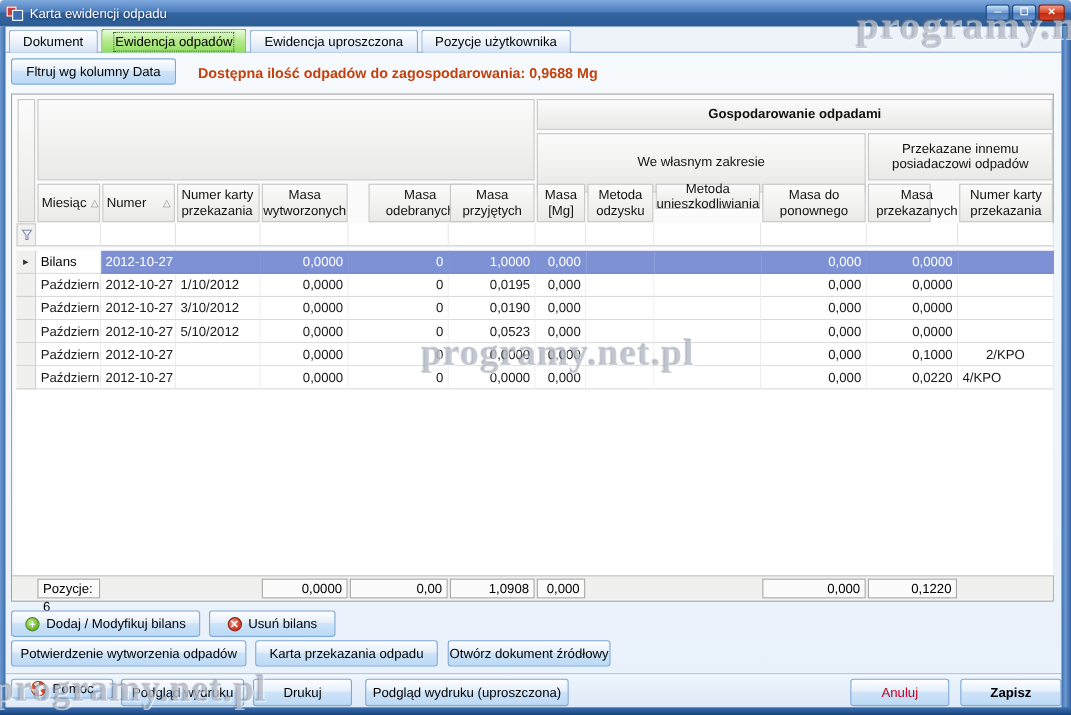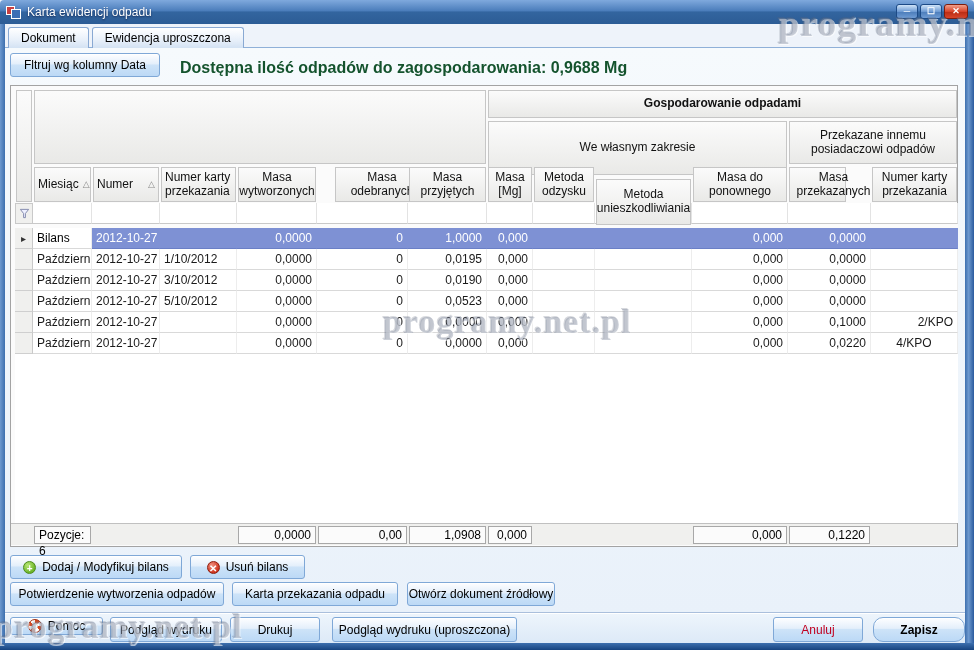--- a/index.html
+++ b/index.html
@@ -45,21 +45,21 @@
     background:linear-gradient(#f6fafd,#e9f1fa); border-top:1px solid #8fb0d8; }
 
   
   .btn {
     border:1px solid #7fa8d7; border-radius:3px; color:#000; font-size:12px;
     background:linear-gradient(#fefeff,#e4effb 45%,#cde3f8 50%,#bcd9f6);
     display:flex; align-items:center; justify-content:center; gap:6px;
     box-shadow:inset 0 1px 0 #fff;
   }
   .toolbar-filter { position:absolute; left:10px; top:53px; width:150px; height:24px; }
-  .toolbar-info { position:absolute; left:180px; top:59px; font-weight:bold; font-size:16px; color:#14532d; }
+  .toolbar-info { position:absolute; left:180px; top:59px; font-weight:bold; font-size:13px; color:#c2410c; }
 
   
   #grid { position:absolute; left:10px; top:85px; width:948px; height:462px;
     border:1px solid #a3a3a3; background:#fbfbfb; }
   .hdr-cell {
     position:absolute; background:linear-gradient(#fbfbfb,#e9e9e7);
     border:1px solid #c6c6c6; color:#111; display:flex; align-items:center;
     padding:0 3px; line-height:1.15; text-align:center;
   }
   .hdr-cell.h-left { justify-content:flex-start; text-align:left; }
@@ -89,21 +89,21 @@
   .icon-del  { background:radial-gradient(circle at 35% 30%, #f09080, #cf3520 70%); border:1px solid #8e1d0d; }
   .icon-help { width:14px; height:14px; border-radius:50%; background:
       conic-gradient(#e04a20 0 45deg,#fff 45deg 90deg,#e04a20 90deg 135deg,#fff 135deg 180deg,#e04a20 180deg 225deg,#fff 225deg 270deg,#e04a20 270deg 315deg,#fff 315deg 360deg);
     border:1px solid #9e2d10; position:relative; flex:0 0 auto; }
   .icon-help::after { content:""; position:absolute; inset:3px; border-radius:50%; background:#fff; border:1px solid #c9c9c9; }
 
   
   .bottombar { position:absolute; left:5px; top:612px; width:960px; height:32px;
     background:linear-gradient(#eef5fc,#dcE9f7); border-top:1px solid #aabfdc; box-shadow:inset 0 1px 0 #fff; }
   .cancel-btn { color:#c00020; }
-  .save-btn { font-weight:bold;border-radius:10px; }
+  .save-btn { font-weight:bold; }
 
   
   .watermark { position:absolute; font-family:"Liberation Serif", serif; font-weight:bold; font-size:34px;
     color:rgba(128,138,158,0.40); text-shadow:1px 1px 0 rgba(255,255,255,0.6), -1px -1px 0 rgba(90,100,120,0.25);
     pointer-events:none; z-index:50; white-space:nowrap; letter-spacing:1px; }
   .wm-top { left:778px; top:1px; font-size:38px; }
   .wm-mid { left:383px; top:303px; }
   .wm-bot { left:-6px; top:608px; }
 </style>
 </head>
@@ -123,22 +123,28 @@
     <div class="win-btn">☐</div>
     <div class="win-btn close">✕</div>
   </div>
 
   <div class="tabpage"></div>
 
   <div class="tabstrip">
     <div class="tab">
         <span class="tab-label">Dokument</span>
       </div>
+    <div class="tab active">
+        <span class="tab-label">Ewidencja odpadów</span>
+      </div>
     <div class="tab">
         <span class="tab-label">Ewidencja uproszczona</span>
+      </div>
+    <div class="tab">
+        <span class="tab-label">Pozycje użytkownika</span>
       </div>
   </div>
 
   <div class="btn toolbar-filter">Fltruj wg kolumny Data</div>
   <div class="toolbar-info">Dostępna ilość odpadów do zagospodarowania: 0,9688 Mg</div>
 
   <div id="grid">
       <div style="position: relative; height: 114px; margin: 3px 0px 0px;">
         <div class="hdr-cell h-center" style="left: 5px; top: 1px; width: 16px; height: 112px;"></div>
         <div class="hdr-cell h-center" style="left: 23px; top: 1px; width: 452px; height: 74px;"></div>
@@ -164,21 +170,21 @@
         </div>
         <div class="hdr-cell h-center" style="left: 398px; top: 78px; width: 77px; height: 35px;">
           <span>Masa przyjętych</span>
         </div>
         <div class="hdr-cell h-center" style="left: 477px; top: 78px; width: 44px; height: 35px;">
           <span>Masa [Mg]</span>
         </div>
         <div class="hdr-cell h-center" style="left: 523px; top: 78px; width: 60px; height: 35px;">
           <span>Metoda odzysku</span>
         </div>
-        <div class="hdr-cell h-center" style="left: 585px; top: 78px; width: 95px; height: 46px; margin-top: 12px;">
+        <div class="hdr-cell h-center" style="left: 585px; top: 78px; width: 95px; height: 23px;">
           <span>Metoda unieszkodliwiania</span>
         </div>
         <div class="hdr-cell h-center" style="left: 682px; top: 78px; width: 94px; height: 35px;">
           <span>Masa do ponownego</span>
         </div>
         <div class="hdr-cell h-center" style="left: 778px; top: 78px; width: 57px; height: 35px; padding-left: 35px;">
           <span>Masa przekazanych</span>
         </div>
         <div class="hdr-cell h-center" style="left: 861px; top: 78px; width: 85px; height: 35px;">
           <span>Numer karty przekazania</span>
@@ -272,36 +278,36 @@
         <div class="d-cell" style="width: 68px; text-align: left;">2012-10-27</div>
         <div class="d-cell" style="width: 77px; text-align: left;"></div>
         <div class="d-cell" style="width: 80px; text-align: right;">0,0000</div>
         <div class="d-cell" style="width: 91px; text-align: right;">0</div>
         <div class="d-cell" style="width: 79px; text-align: right;">0,0000</div>
         <div class="d-cell" style="width: 46px; text-align: right;">0,000</div>
         <div class="d-cell" style="width: 62px; text-align: left;"></div>
         <div class="d-cell" style="width: 97px; text-align: left;"></div>
         <div class="d-cell" style="width: 96px; text-align: right;">0,000</div>
         <div class="d-cell" style="width: 83px; text-align: right;">0,1000</div>
-        <div class="d-cell" style="width: 87px; text-align: right;">2/KPO</div>
+        <div class="d-cell" style="width: 87px; text-align: center;">2/KPO</div>
       </div>
       <div class="d-row" style="margin-left: 4px; width: 943px;">
         <div class="d-rowhdr" style="width: 18px;"></div>
         <div class="d-cell" style="width: 59px; text-align: left;">Październik</div>
         <div class="d-cell" style="width: 68px; text-align: left;">2012-10-27</div>
         <div class="d-cell" style="width: 77px; text-align: left;"></div>
         <div class="d-cell" style="width: 80px; text-align: right;">0,0000</div>
         <div class="d-cell" style="width: 91px; text-align: right;">0</div>
         <div class="d-cell" style="width: 79px; text-align: right;">0,0000</div>
         <div class="d-cell" style="width: 46px; text-align: right;">0,000</div>
         <div class="d-cell" style="width: 62px; text-align: left;"></div>
         <div class="d-cell" style="width: 97px; text-align: left;"></div>
         <div class="d-cell" style="width: 96px; text-align: right;">0,000</div>
         <div class="d-cell" style="width: 83px; text-align: right;">0,0220</div>
-        <div class="d-cell" style="width: 87px; text-align: center;">4/KPO</div>
+        <div class="d-cell" style="width: 87px; text-align: left;">4/KPO</div>
       </div>
       <div class="grid-spacer" style="margin-left: 4px; width: 943px; height: 169px;"></div>
       <div id="grid-footer">
         <div class="sum-box lbl" style="left: 23px; width: 57px;">Pozycje: 6</div>
         <div class="sum-box" style="left: 227px; width: 78px;">0,0000</div>
         <div class="sum-box" style="left: 307px; width: 89px;">0,00</div>
         <div class="sum-box" style="left: 398px; width: 77px;">1,0908</div>
         <div class="sum-box" style="left: 477px; width: 44px;">0,000</div>
         <div class="sum-box" style="left: 682px; width: 94px;">0,000</div>
         <div class="sum-box" style="left: 778px; width: 81px;">0,1220</div>

